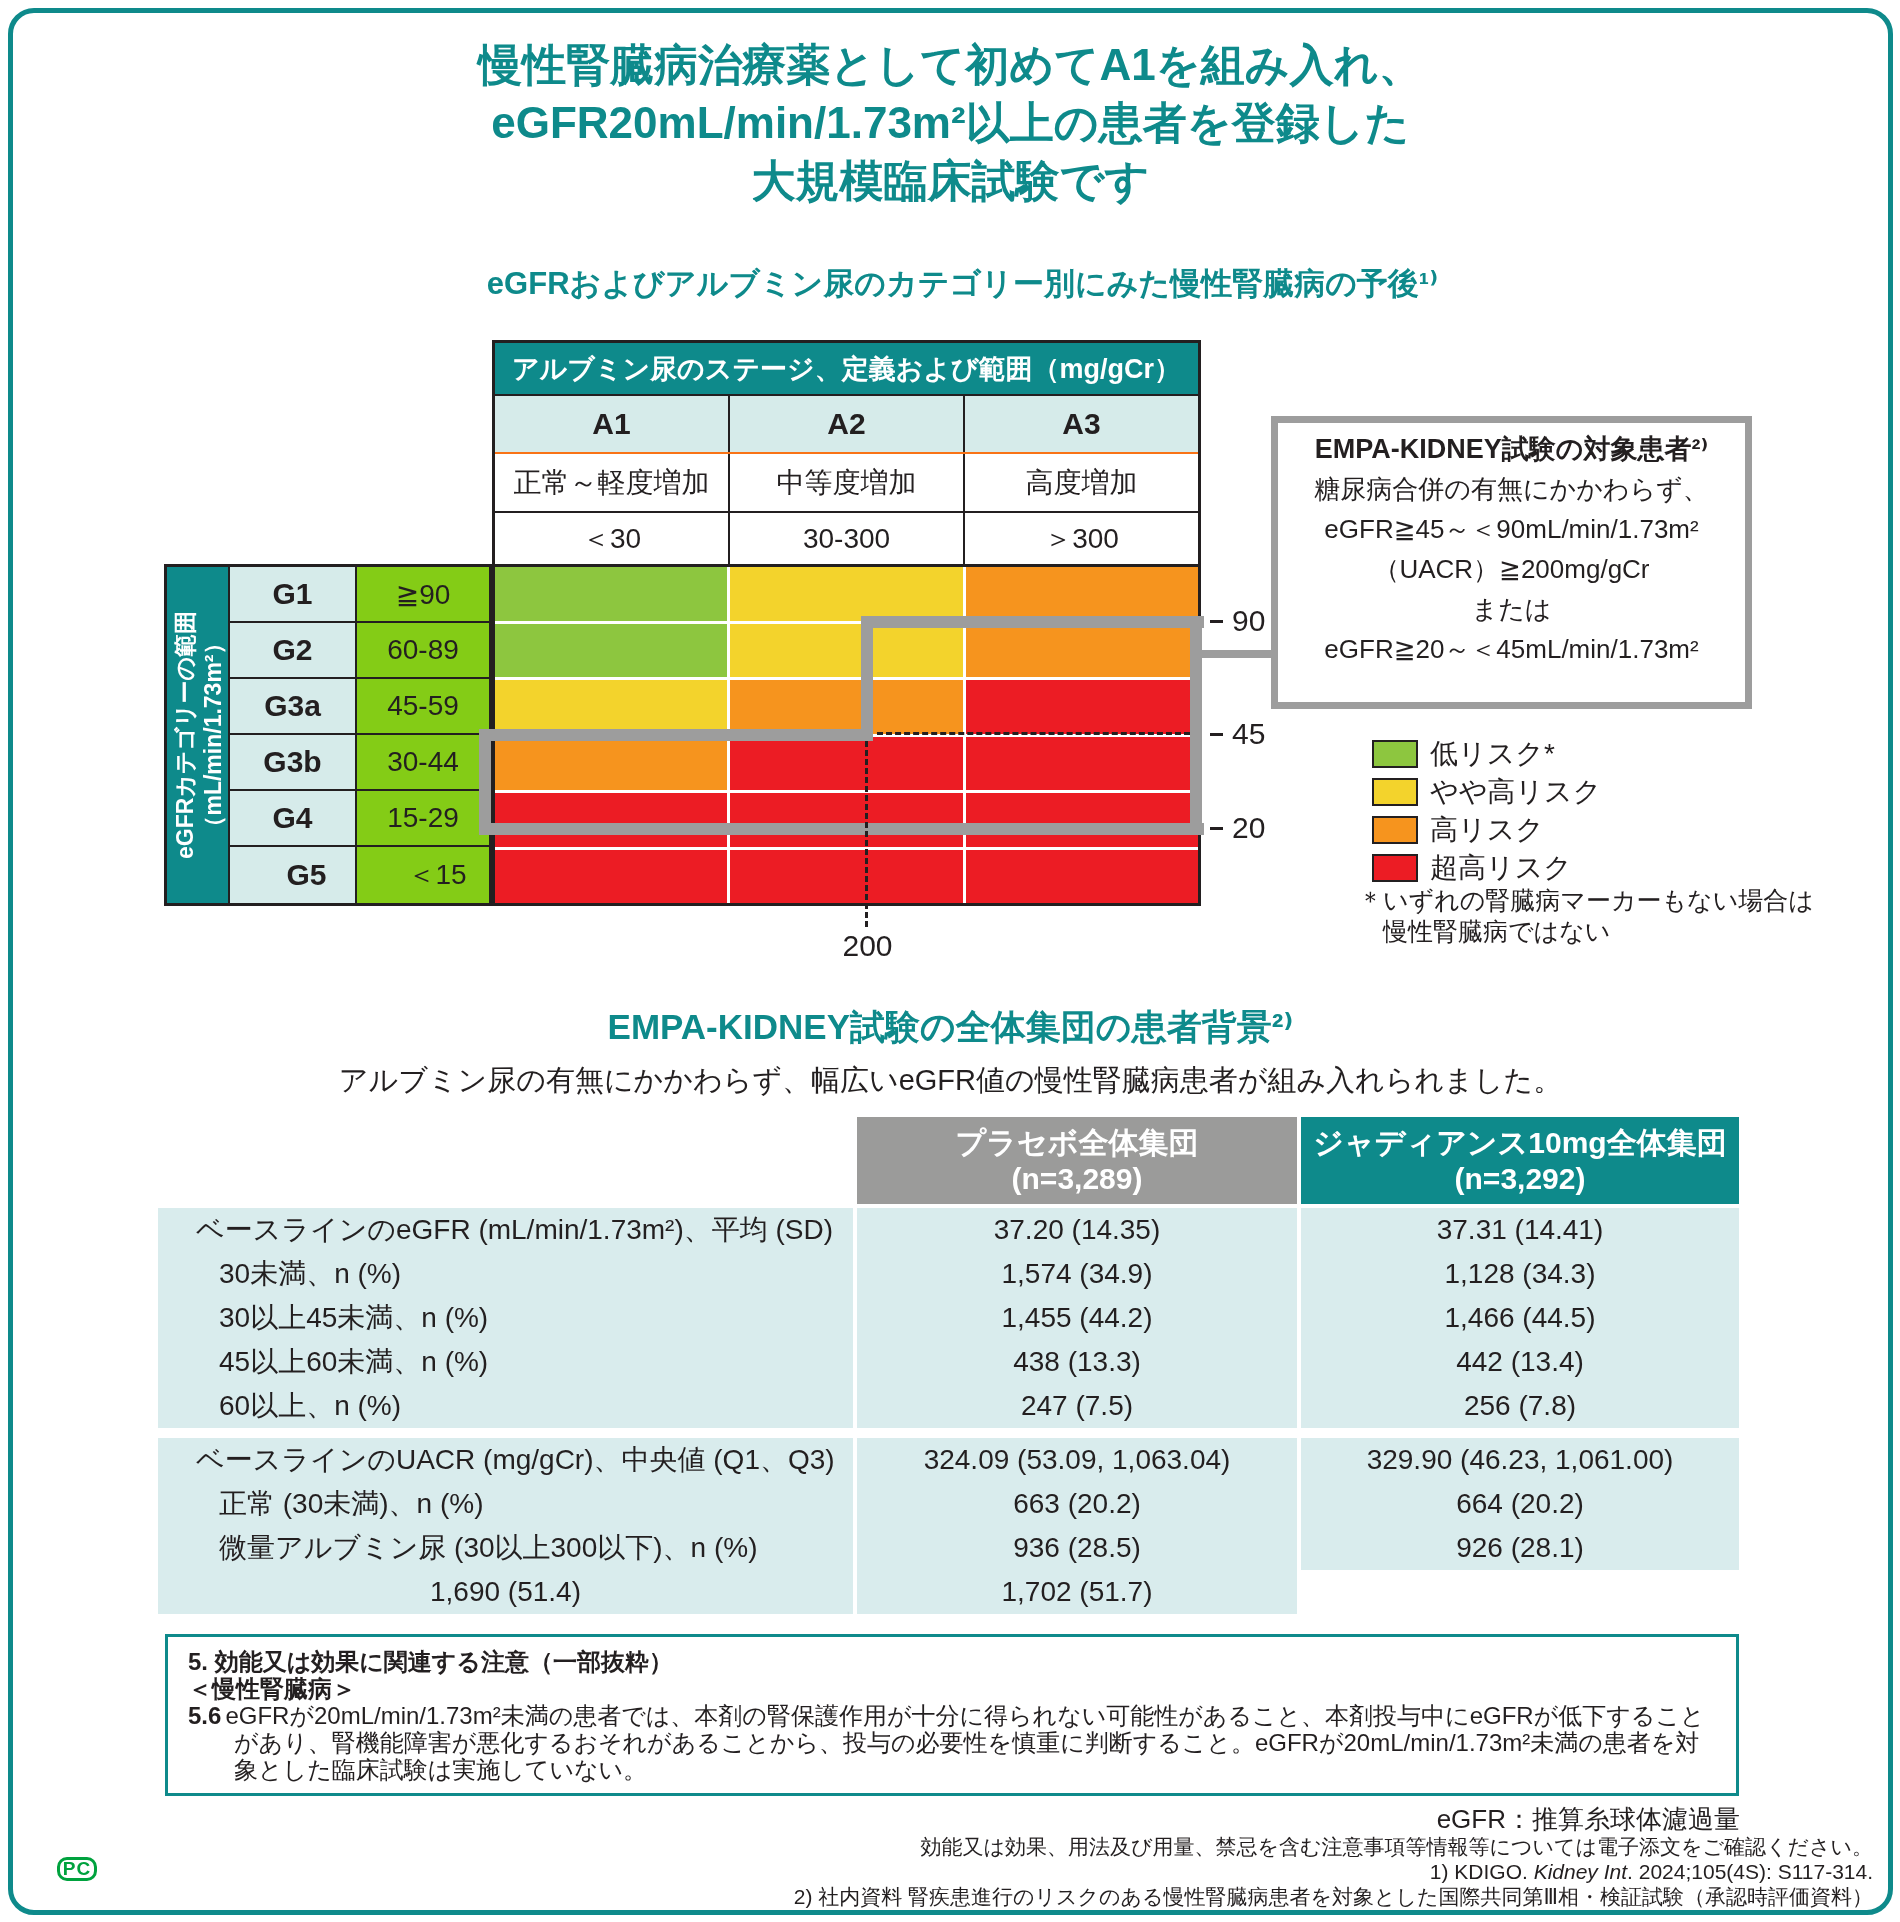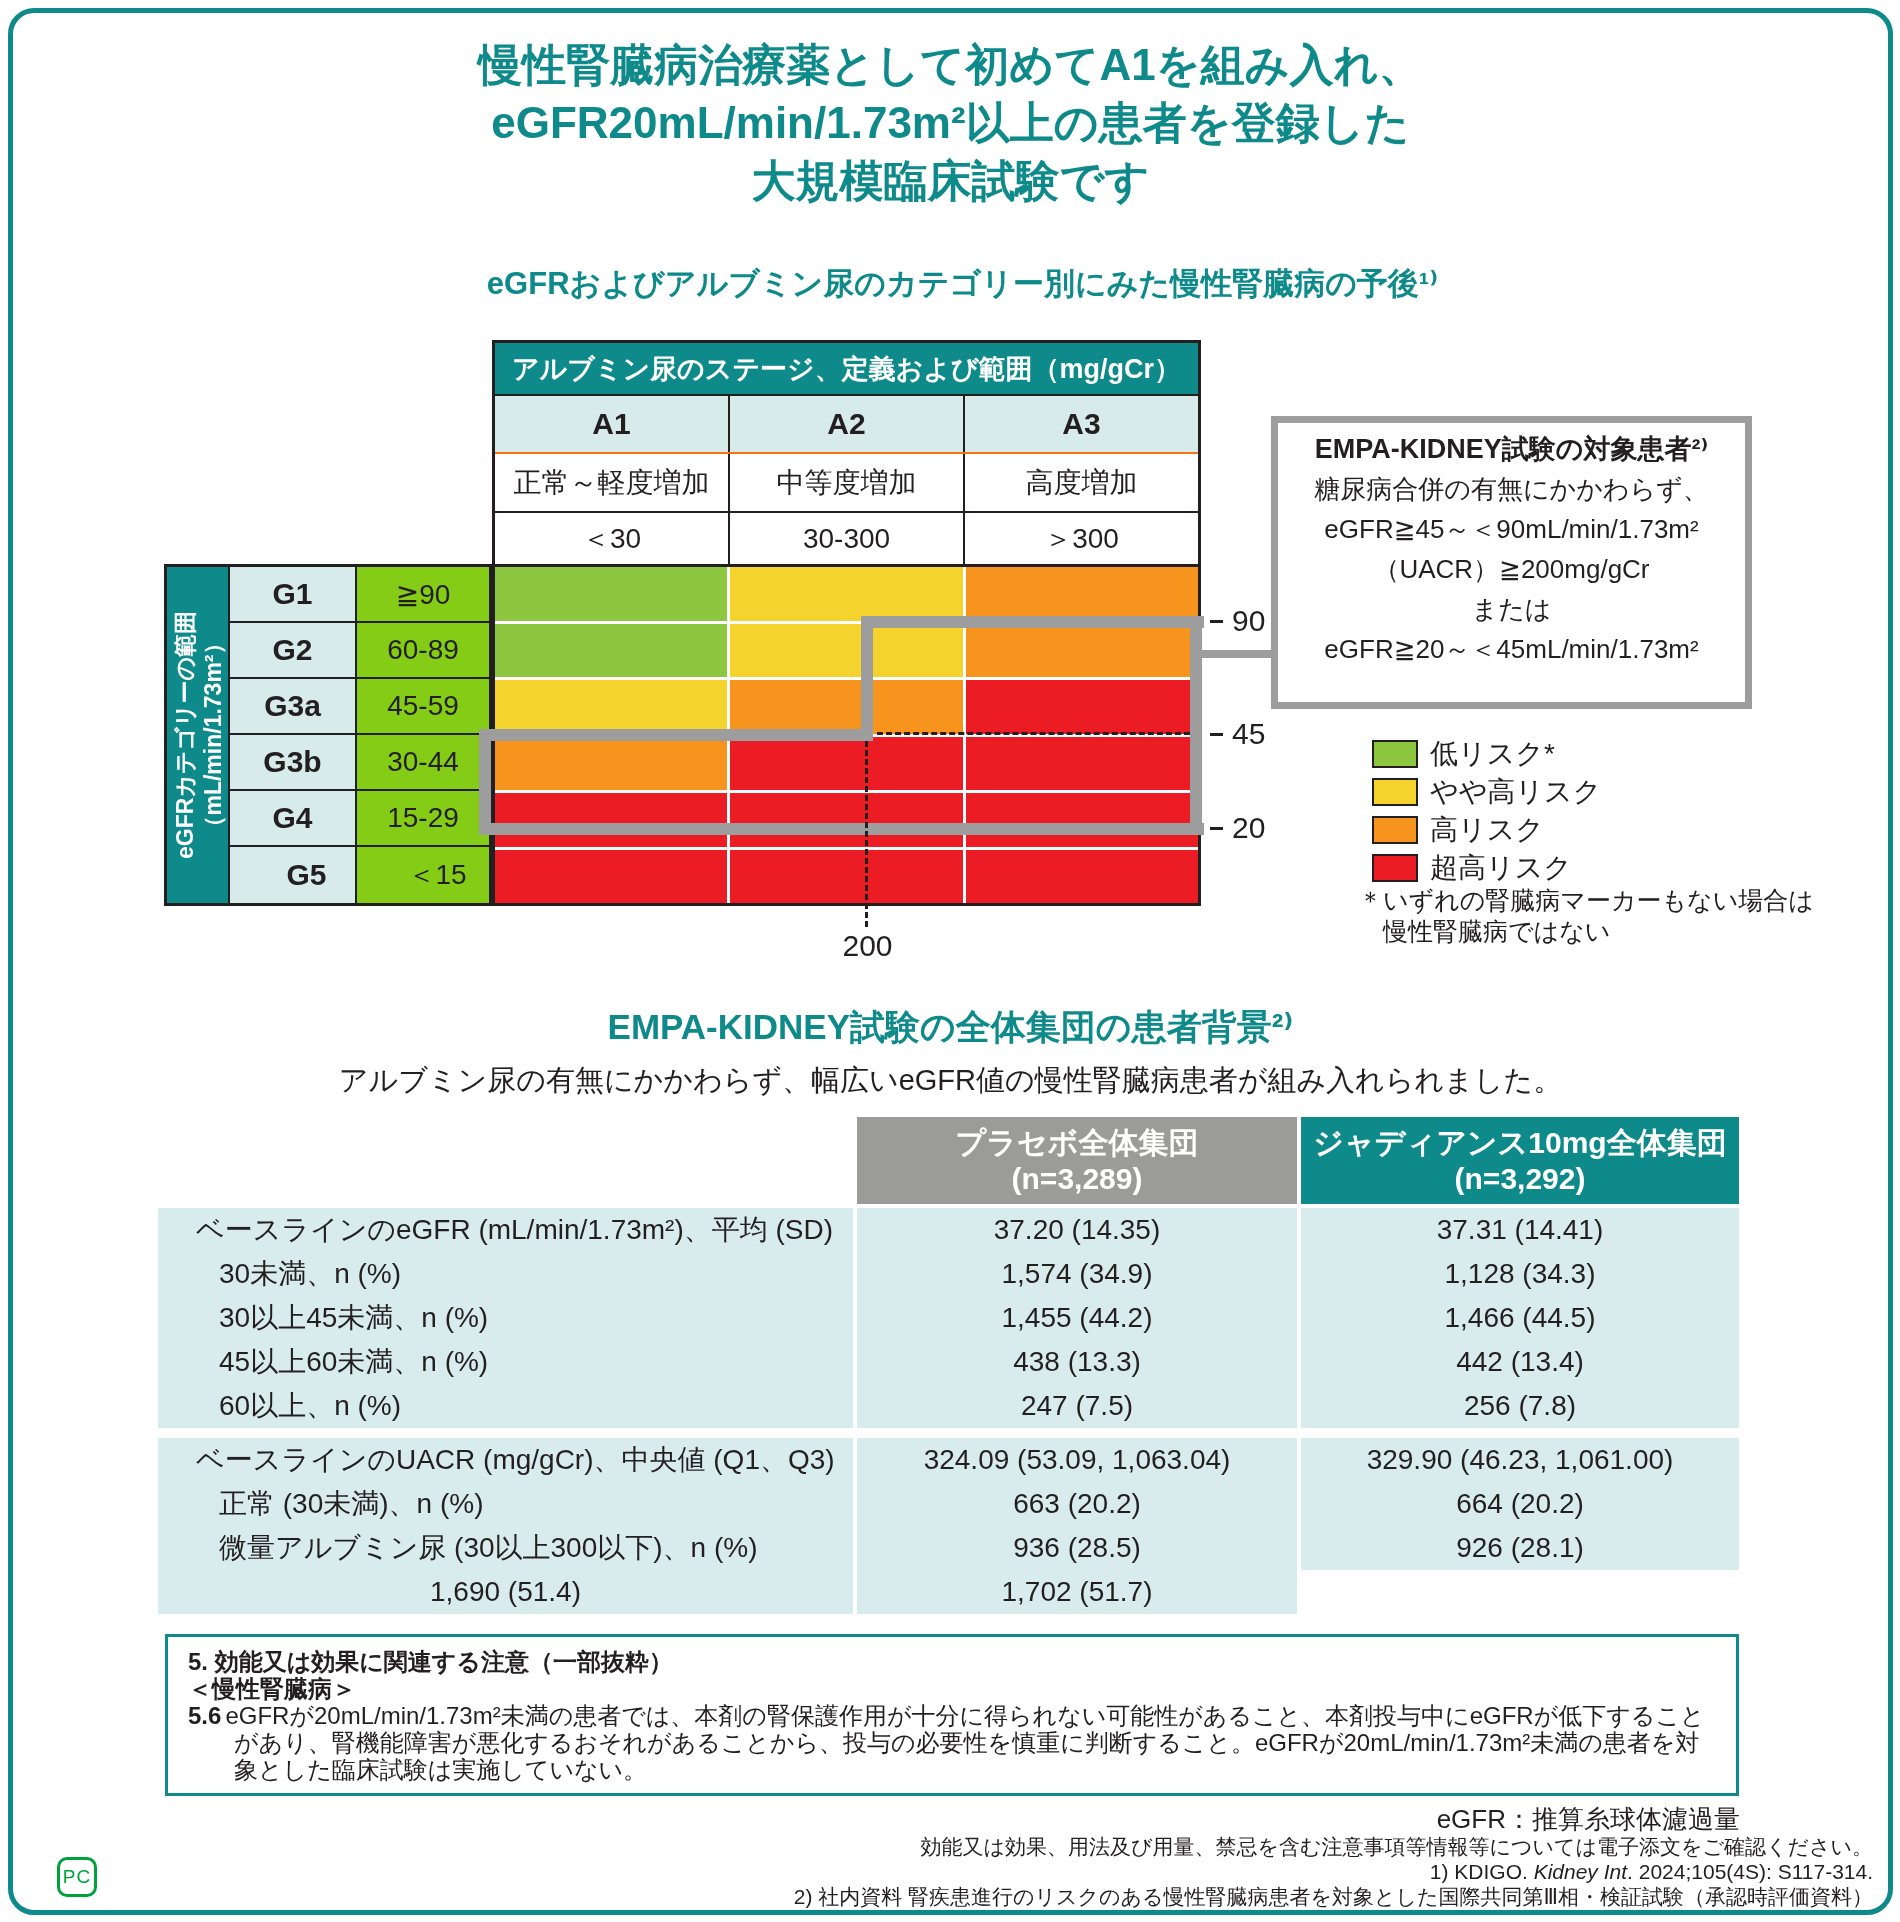--- a/index.html
+++ b/index.html
@@ -90,23 +90,23 @@
   
   .notice{left:165px;top:1634px;width:1574px;border:3px solid #0e8a8b;box-sizing:border-box;
           padding:11px 20px 10px 20px;font-size:24px;line-height:27px;background:#fff;}
   .notice .h{font-weight:bold;}
   .notice-item{padding-left:46px;text-indent:-46px;}
   .notice-item b{margin-right:4px;}
 
   .egfr-note{top:1802px;right:161px;font-size:26px;text-align:right;}
   .refs{top:1834px;right:28px;left:396px;text-align:right;font-size:21px;line-height:25px;}
 
-  .pc-logo{left:57px;top:1857px;width:40px;height:40px;border:3px solid #00a23e;border-radius:10px;
+  .pc-logo{left:57px;top:1857px;width:40px;height:24px;border:3px solid #00a23e;border-radius:10px;
            box-sizing:border-box;display:flex;align-items:center;justify-content:center;
-           color:#00a23e;font-weight:normal;font-size:19px;letter-spacing:1px;}
+           color:#00a23e;font-weight:bold;font-size:19px;letter-spacing:1px;}
 </style>
 </head>
 <body>
 
 <div id="canvas">
   <div class="abs page-border"></div>
 
   <div class="abs main-title">
       <div>慢性腎臓病治療薬として初めてA1を組み入れ、</div>
       <div>eGFR20mL/min/1.73m²以上の患者を登録した</div>

